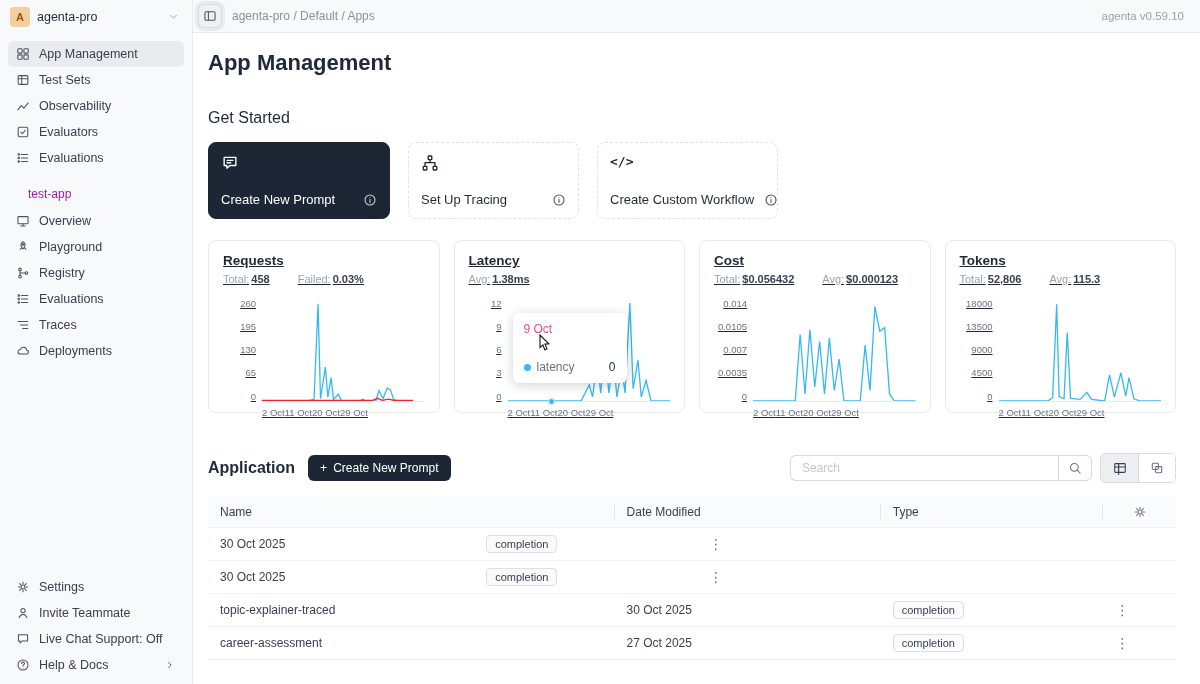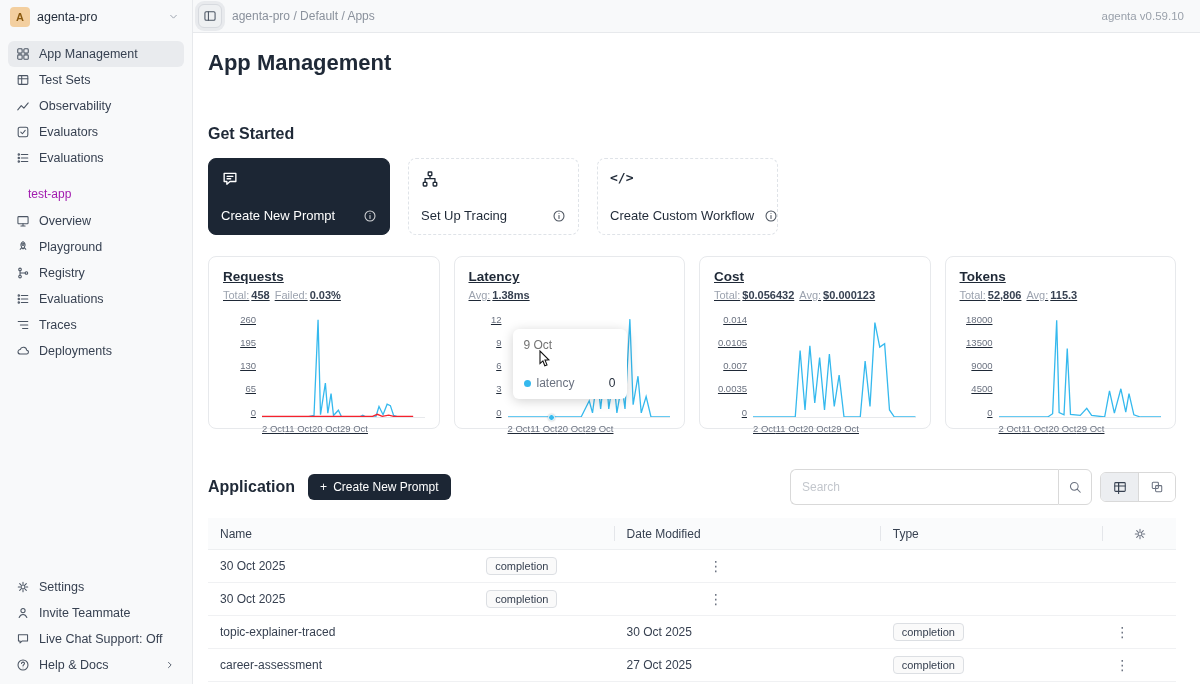--- a/index.html
+++ b/index.html
@@ -31,67 +31,67 @@
             display:flex; align-items:center; gap:10px; padding:0 16px 0 5px; }
   .toggle-btn { width:24px; height:24px; border:1px solid #d7dadf; border-radius:6px; background:#eef0f2;
                 box-shadow:0 0 0 3px #e8eaed; display:flex; align-items:center; justify-content:center;
                 color:#4b5563; cursor:pointer; padding:0; }
   .crumb { font-size:12px; color:#8a919c; cursor:pointer; }
   .version { margin-left:auto; font-size:11.5px; color:#9aa1ab; }
 
   
   .main { flex:1; padding:0 24px 0 15px; overflow:hidden; background:#fff; }
   .page-title { margin:17px 0 0; font-size:22px; font-weight:600; }
-  .gs-h { margin:49px 0 0; font-size:16px; font-weight:700; }
+  .gs-h { margin:33px 0 0; font-size:16px; font-weight:400; }
   .gs-cards { display:flex; gap:18px; margin-top:15px; }
   .gs-card { height:77px; border-radius:8px; border:1px dashed #dfe3e8; padding:11px 12px; background:#fff;
              display:flex; flex-direction:column; justify-content:space-between; cursor:pointer; }
   .gs-card:nth-child(1){ width:182px; }
   .gs-card:nth-child(2){ width:171px; }
   .gs-card:nth-child(3){ width:181px; }
   .gs-card.dark { background:#1c2634; border:1px solid #1c2634; color:#fff; }
   .gs-label { display:flex; align-items:center; justify-content:space-between; gap:10px;
               font-size:13px; font-weight:500; white-space:nowrap; }
   .gs-card .info { opacity:.8; flex:none; }
   .code-ic { font-family:"DejaVu Sans Mono", monospace; font-size:13px; font-weight:700; }
 
   
   .stats { display:flex; gap:14px; margin-top:21px; }
   .stat-card { flex:1; min-width:0; border:1px solid #e7e9ec; border-radius:8px; padding:12px 14px;
                height:173px; position:relative; background:#fff;text-decoration:underline; }
   .stat-title { font-size:13.5px; font-weight:600; }
-  .stat-metrics { margin-top:5px; font-size:11px; display:flex; gap:5px; white-space:nowrap; }
+  .stat-metrics { margin-top:5px; font-size:11px; display:flex; gap:28px; white-space:nowrap; }
   .ml { color:#9ca3af; }
   .mv { color:#374151; font-weight:600; margin-left:2px; }
   .chart-wrap { display:flex; gap:6px; margin-top:13px; height:104px; }
   .yaxis { width:33px; display:flex; flex-direction:column; justify-content:space-between;
            align-items:flex-end; font-size:9.5px; color:#6b7280; line-height:1; padding:1px 0; }
   .plot { flex:1; position:relative; border-bottom:1px solid #e7e9ec; }
   .plot svg { position:absolute; left:0; top:0; width:100%; height:100%; display:block; }
   .marker-dot { position:absolute; width:7px; height:7px; border-radius:50%; bottom:-4px;
                 border:1.5px solid #fff; box-shadow:0 0 2px rgba(0,0,0,.25); }
   .xaxis { display:flex; font-size:9.5px; color:#6b7280; margin:5px 0 0 39px; }
 
   .chart-tooltip { position:absolute; left:58px; top:72px; width:114px; background:#fff; border-radius:6px;
                    box-shadow:0 2px 12px rgba(0,0,0,.18); padding:9px 11px; z-index:5; font-size:12px; }
-  .tt-date { color:#737373; margin-bottom:24px; }
+  .tt-date { color:#ec4899; margin-bottom:24px; }
   .tt-row { display:flex; align-items:center; gap:6px; }
   .tt-dot { width:7px; height:7px; border-radius:50%; flex:none; }
   .tt-name { color:#6b7280; }
   .tt-val { margin-left:auto; color:#1f2937; }
   .cursor { position:absolute; left:84px; top:93px; z-index:6; }
 
   
   .app-sec { margin-top:40px; }
   .app-head { display:flex; align-items:center; gap:13px; }
   .app-title { margin:0; font-size:16px; font-weight:600; }
   .btn-dark { background:#1c2634; color:#fff; border:none; border-radius:6px; height:26px; padding:0 12px;
               font-size:12px; display:flex; align-items:center; gap:6px; cursor:pointer; font-family:inherit; }
   .right-tools { margin-left:auto; display:flex; align-items:center; gap:8px; }
-  .search { display:flex; height:36px;padding-left:28px; }
+  .search { display:flex; height:26px;padding-left:28px; }
   .search input { width:268px; border:1px solid #d9d9d9; border-right:none; border-radius:6px 0 0 6px;
                   padding:0 11px; font-size:12px; outline:none; color:#374151; font-family:inherit; background:#fff; }
   .search input::placeholder { color:#c3c7cd; }
   .search-btn { width:34px; border:1px solid #d9d9d9; border-radius:0 6px 6px 0; background:#fff;
                 display:flex; align-items:center; justify-content:center; color:#6b7280; cursor:pointer; padding:0; }
   .view-toggle { display:flex; border:1px solid #d9d9d9; border-radius:6px; overflow:hidden; height:30px; }
   .vt-btn { width:37px; display:flex; align-items:center; justify-content:center; background:#fff;
             color:#6b7280; cursor:pointer; border:none; padding:0; }
   .vt-btn.active { background:#eceef1; color:#374151; }
   .vt-btn + .vt-btn { border-left:1px solid #d9d9d9; }

